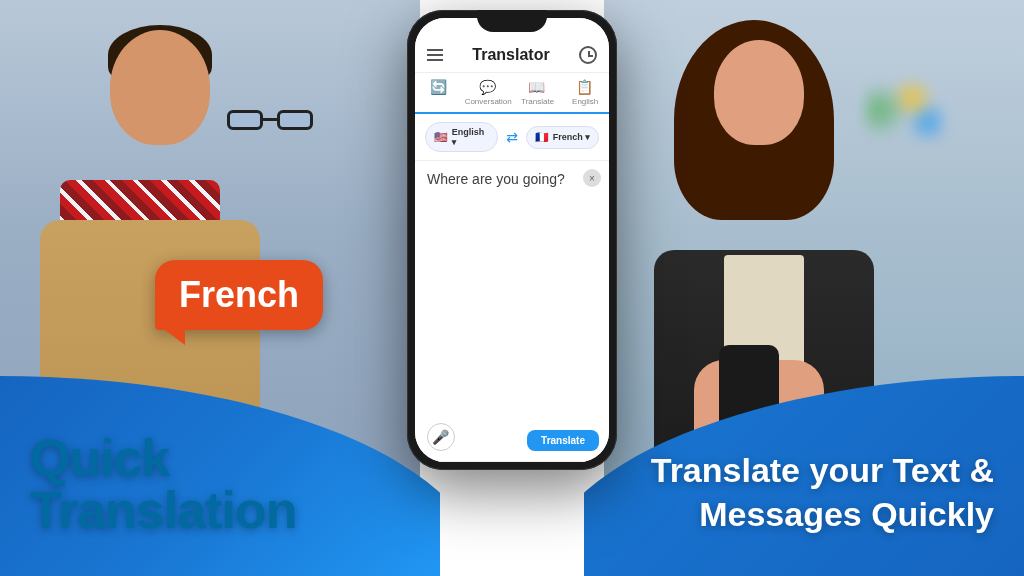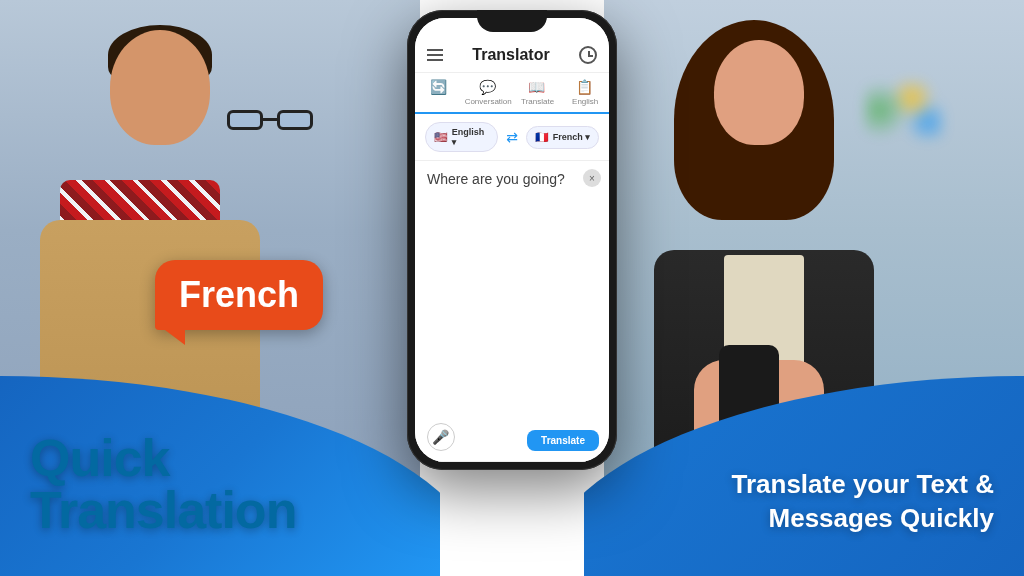--- a/index.html
+++ b/index.html
@@ -196,21 +196,21 @@
     .bottom-text-right {
       position: absolute;
       bottom: 40px;
       right: 30px;
       z-index: 20;
       color: white;
       text-align: right;
       text-shadow: 0 2px 8px rgba(0,0,0,0.3);
     }
     .bottom-text-right .medium {
-      font-size: 26px;
+      font-size: 34px;
       font-weight: 700;
       line-height: 1.3;
     }
 
     
     .phone-container {
       position: absolute;
       left: 50%;
       transform: translateX(-50%);
       top: 10px;

